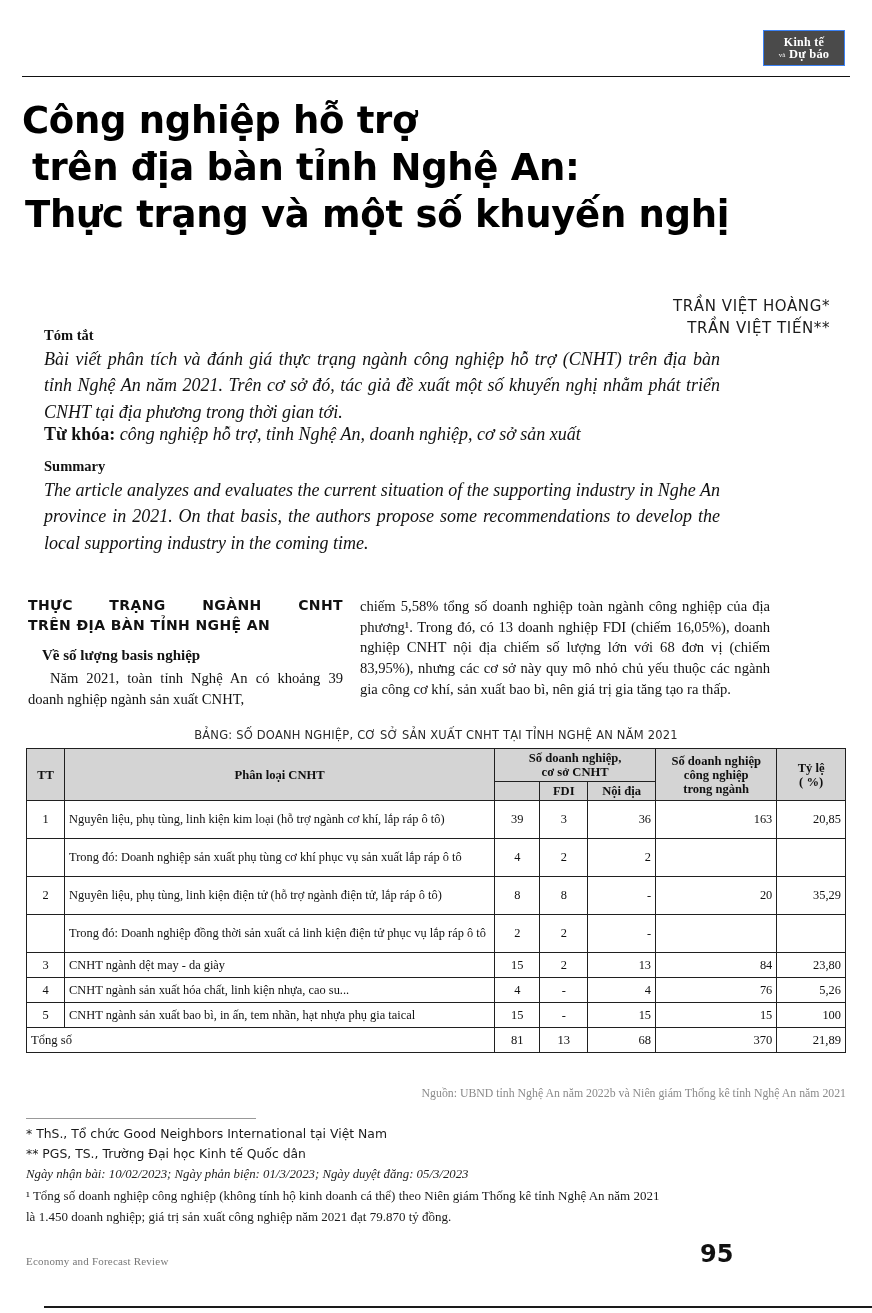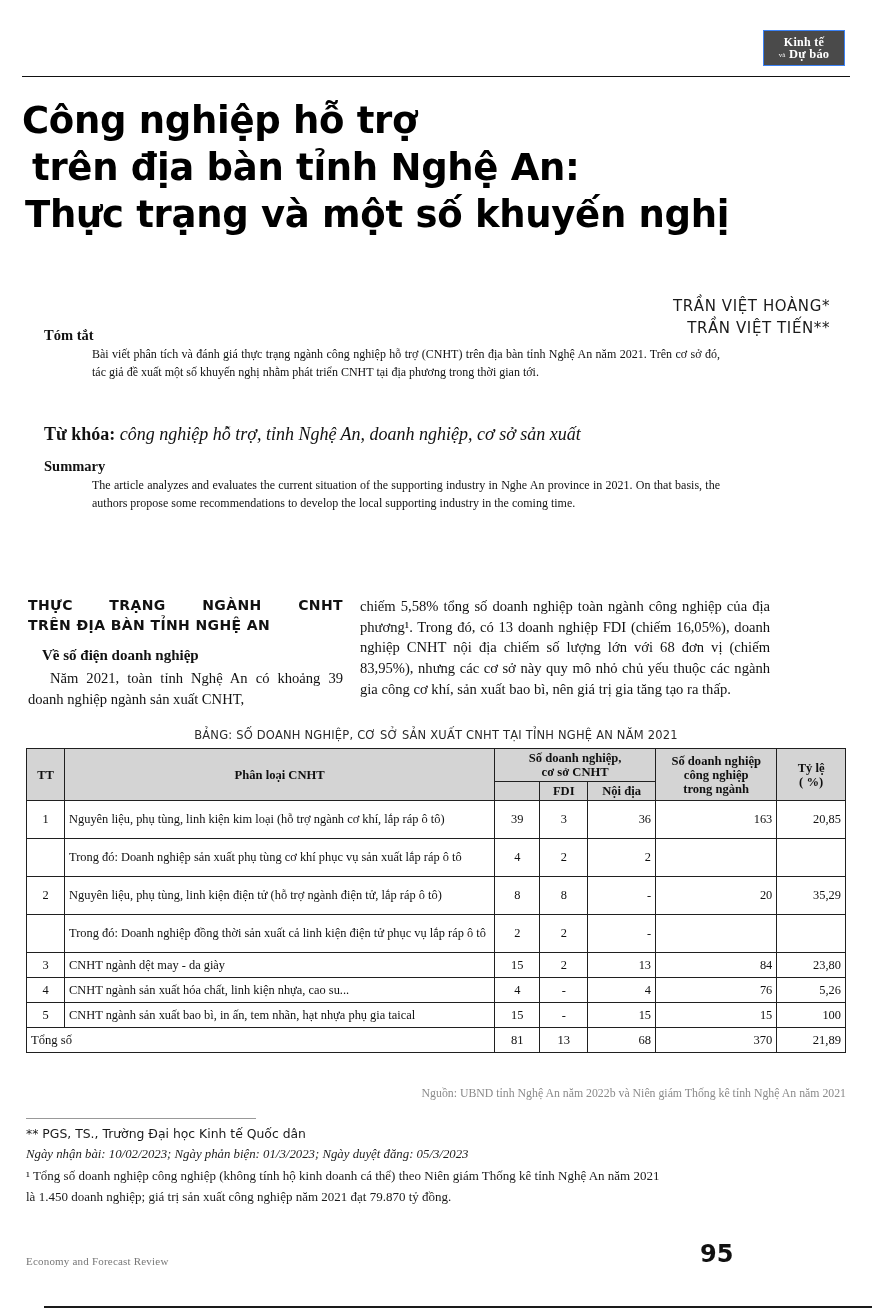--- a/index.html
+++ b/index.html
@@ -99,24 +99,24 @@
     width: 676px;
   }
   .abs-head {
     font-family: "Liberation Serif", serif;
     font-weight: bold;
     font-size: 14.5px;
     margin-bottom: 2px;
   }
   .abs-body {
     font-family: "Liberation Serif", serif;
-    font-size: 12px;
+    font-style: italic;
+    font-size: 18px;
     line-height: 1.46;
     text-align: justify;
-    margin-left: 48px;
   }
   .kw {
     font-family: "Liberation Serif", serif;
     font-size: 18px;
     font-style: italic;
   }
   .kw b { font-style: normal; font-weight: bold; }
 
   #tomtat { top: 327px; }
   #tukhoa { top: 424px; }
@@ -300,21 +300,21 @@
   <div class="abs" id="summary">
     <div class="abs-head">Summary</div>
     <div class="abs-body">The article analyzes and evaluates the current situation of the supporting industry in Nghe An province in 2021. On that basis, the authors propose some recommendations to develop the local supporting industry in the coming time.</div>
   </div>
 
   <div class="col col-left">
     <div class="sec-head">
       <div>THỰC TRẠNG NGÀNH CNHT</div>
       <div style="text-align-last:left">TRÊN ĐỊA BÀN TỈNH NGHỆ AN</div>
     </div>
-    <div class="sub-head" style="text-indent:14px">Về số điện doanh nghiệp</div>
+    <div class="sub-head" style="text-indent:14px">Về số lượng basis nghiệp</div>
     <div class="indent">Năm 2021, toàn tỉnh Nghệ An có khoảng 39 doanh nghiệp ngành sản xuất CNHT,</div>
   </div>
 
   <div class="col col-right">
     <div>chiếm 5,58% tổng số doanh nghiệp toàn ngành công nghiệp của địa phương¹. Trong đó, có 13 doanh nghiệp FDI (chiếm 16,05%), doanh nghiệp CNHT nội địa chiếm số lượng lớn với 68 đơn vị (chiếm 83,95%), nhưng các cơ sở này quy mô nhỏ chủ yếu thuộc các ngành gia công cơ khí, sản xuất bao bì, nên giá trị gia tăng tạo ra thấp.</div>
   </div>
 
   <div class="tbl-caption">BẢNG: SỐ DOANH NGHIỆP, CƠ SỞ SẢN XUẤT CNHT TẠI TỈNH NGHỆ AN NĂM 2021</div>
 
   <table class="data">
@@ -414,20 +414,21 @@
         <td class="num">370</td>
         <td class="num">21,89</td>
       </tr>
     </tbody>
   </table>
 
   <div class="tbl-source">Nguồn: UBND tỉnh Nghệ An năm 2022b và Niên giám Thống kê tỉnh Nghệ An năm 2021</div>
 
   <div class="fn-rule"></div>
   <div class="footnotes">
+    <div>* ThS., Tổ chức Good Neighbors International tại Việt Nam</div>
     <div>** PGS, TS., Trường Đại học Kinh tế Quốc dân</div>
     <div class="ital">Ngày nhận bài: 10/02/2023; Ngày phản biện: 01/3/2023; Ngày duyệt đăng: 05/3/2023</div>
     <div class="serif">¹ Tổng số doanh nghiệp công nghiệp (không tính hộ kinh doanh cá thể) theo Niên giám Thống kê tỉnh Nghệ An năm 2021</div>
     <div class="serif">là 1.450 doanh nghiệp; giá trị sản xuất công nghiệp năm 2021 đạt 79.870 tỷ đồng.</div>
   </div>
 
   <div class="foot-left">Economy and Forecast Review</div>
   <div class="foot-page">95</div>
   <div class="rule-bottom"></div>
 

